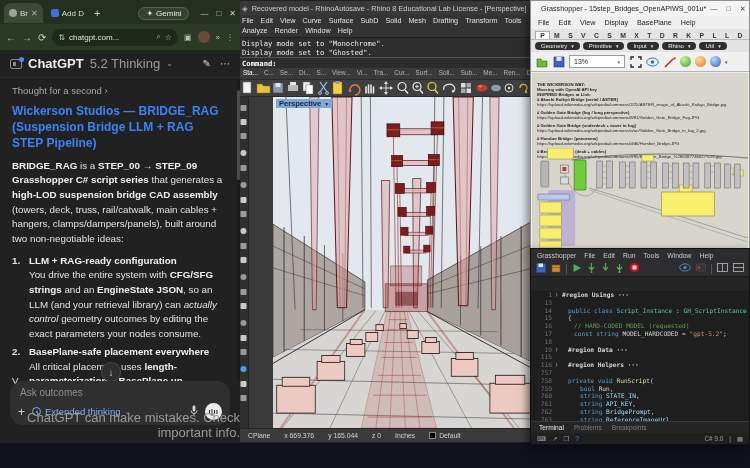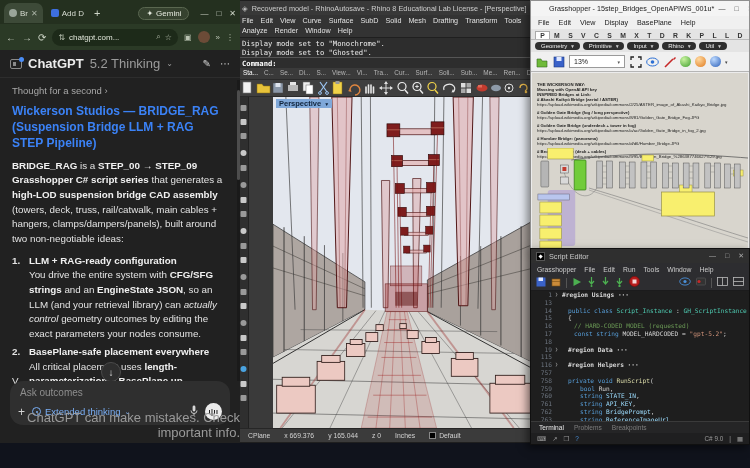--- a/index.html
+++ b/index.html
@@ -70,21 +70,21 @@
   .r-body{position:absolute;left:0;top:96px;right:0;bottom:14px;display:flex;gap:24px;}
   .r-side{width:11px;background:#2f2f2f;border-right:1px solid #222;}
   .r-vp{position:relative;flex:1;background:#e3e7ee;overflow:hidden;}
   .vp-label{position:absolute;left:3px;top:2px;background:#7fa8d9;color:#10243c;font-size:7.5px;font-weight:bold;padding:0 3px;display:flex;align-items:center;gap:3px;z-index:2;}
   .vp-label b{font-size:5px;}
   .r-status{position:absolute;left:0;right:0;bottom:0;height:14px;background:#3b3b3b;border-top:1px solid #262626;display:flex;align-items:center;gap:14px;padding:0 10px;color:#d2d2d2;font-size:6.8px;white-space:nowrap;}
   .swatch{display:inline-block;width:7px;height:7px;background:#000;border:1px solid #888;vertical-align:-1px;margin-right:3px;}
 
   
   #gh{left:530px;top:0;width:220px;height:250px;background:#ececec;z-index:3;border:1px solid #8f8f8f;box-shadow:-3px 3px 8px rgba(0,0,0,.45);}
-  .g-title{height:15px;background:#f4f4f4;display:flex;align-items:center;padding:0 18px;font-size:7.2px;color:#222;gap:4px;white-space:nowrap;overflow:hidden;}
+  .g-title{height:15px;background:#f4f4f4;display:flex;align-items:center;padding:0 10px;font-size:7.2px;color:#222;gap:4px;white-space:nowrap;overflow:hidden;}
   .g-wb{margin-left:auto;display:flex;gap:9px;color:#444;font-size:7px;}
   .g-menu{height:13px;display:flex;gap:9px;align-items:center;padding:0 7px;font-size:7.2px;color:#222;background:#f0f0f0;}
   .g-tabs{height:11px;display:flex;gap:0;align-items:flex-end;padding:0 4px;background:#e4e4e4;border-bottom:1px solid #bbb;}
   .g-tabs span{font-size:6.8px;color:#333;padding:0 4.2px;font-weight:bold;}
   .g-tabs span:first-child{background:#fff;border:1px solid #aaa;border-bottom:none;}
   .g-pills{height:12px;display:flex;gap:3px;align-items:center;padding:0 4px;background:#e4e4e4;}
   .g-pill{background:#2e2e2e;color:#f2f2f2;border-radius:6px;font-size:6px;padding:1px 6px;display:flex;gap:4px;align-items:center;}
   .g-pill b{font-size:5px;color:#ccc;}
   .g-tool{height:20px;display:flex;align-items:center;gap:4px;padding:0 4px;background:#f0f0f0;border-bottom:1px solid #b5b5b5;}
   .g-zoom{width:56px;height:13px;background:#fff;border:1px solid #9a9a9a;font-size:7px;color:#222;display:flex;align-items:center;padding:0 4px;justify-content:space-between;}
@@ -725,29 +725,20 @@
         <rect x="8" y="54" width="22" height="11" fill="#f8ef6e" stroke="#979148" stroke-width="0.6"></rect>
         <rect x="8" y="67" width="22" height="11" fill="#f8ef6e" stroke="#979148" stroke-width="0.6"></rect>
         <rect x="8" y="80" width="22" height="11" fill="#f8ef6e" stroke="#979148" stroke-width="0.6"></rect>
         <rect x="8" y="93" width="22" height="7" fill="#f8ef6e" stroke="#979148" stroke-width="0.6"></rect>
         <rect x="132" y="44" width="54" height="24" fill="#f8ef6e" stroke="#979148" stroke-width="0.7"></rect>
       </svg>
     </div>
   </div>
 
   <div id="se" class="win">
-    <div class="s-title">
-      <span class="s-logo">◆</span>
-      <span>Script Editor</span>
-      <span class="s-wb">
-        <span>—</span>
-        <span>□</span>
-        <span>✕</span>
-      </span>
-    </div>
     <div class="s-menu" id="smenu">
         <span>Grasshopper</span>
         <span>File</span>
         <span>Edit</span>
         <span>Run</span>
         <span>Tools</span>
         <span>Window</span>
         <span>Help</span>
       </div>
     <div class="s-tool">

